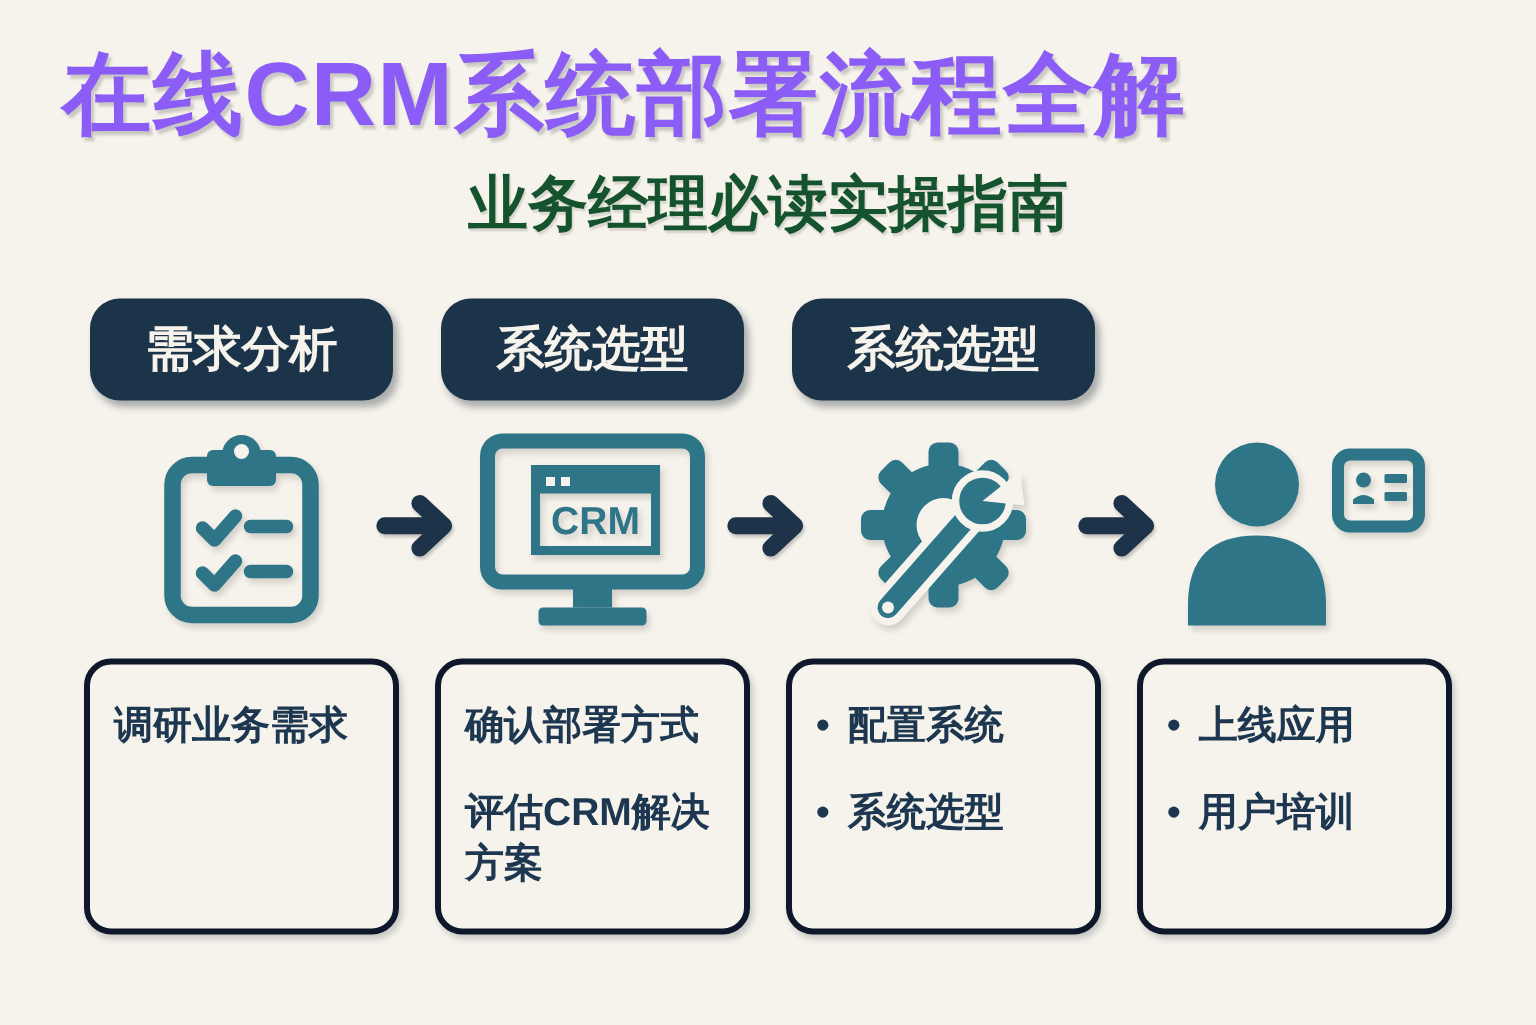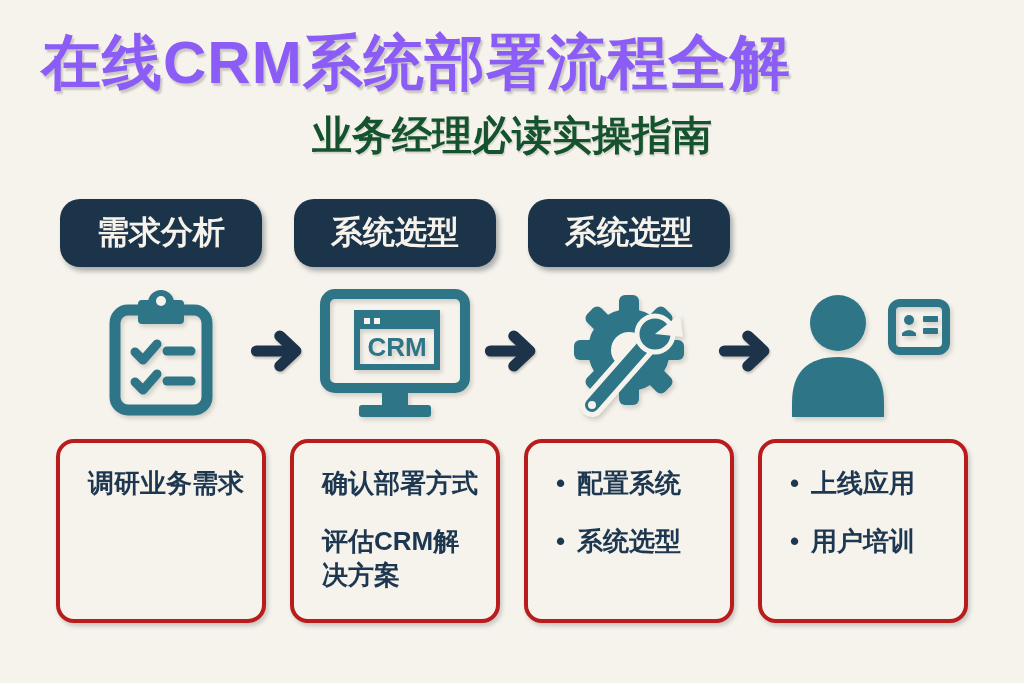--- a/index.html
+++ b/index.html
@@ -50,23 +50,23 @@
 
   .arrow-cell {
     position:absolute; top:50%; transform:translate(-50%,-50%);
   }
   .arrow-cell svg { filter:drop-shadow(1px 2px 1px rgba(0,0,0,0.2)); }
   .arrow-1 { left:278px; } .arrow-2 { left:512px; } .arrow-3 { left:746px; }
 
   .boxes { margin-top:18px; }
   .detail-box {
     height:184px;
-    border:4px solid #b91c1c;
+    border:4px solid #0f172a;
     border-radius:18px;
-    padding:24px 16px 0 28px;
+    padding:24px 16px 0 16px;
     display:flex; flex-direction:column; row-gap:24px;
     box-shadow:2px 3px 4px rgba(30,42,55,0.22);
     background:#f6f3ec;
   }
   .detail-item {
     font-size:26px; font-weight:800; line-height:1.3; color:#1d3750;
     display:flex; align-items:flex-start;
   }
   .bullet { margin-right:12px; font-size:26px; line-height:1.3; }
 </style>

